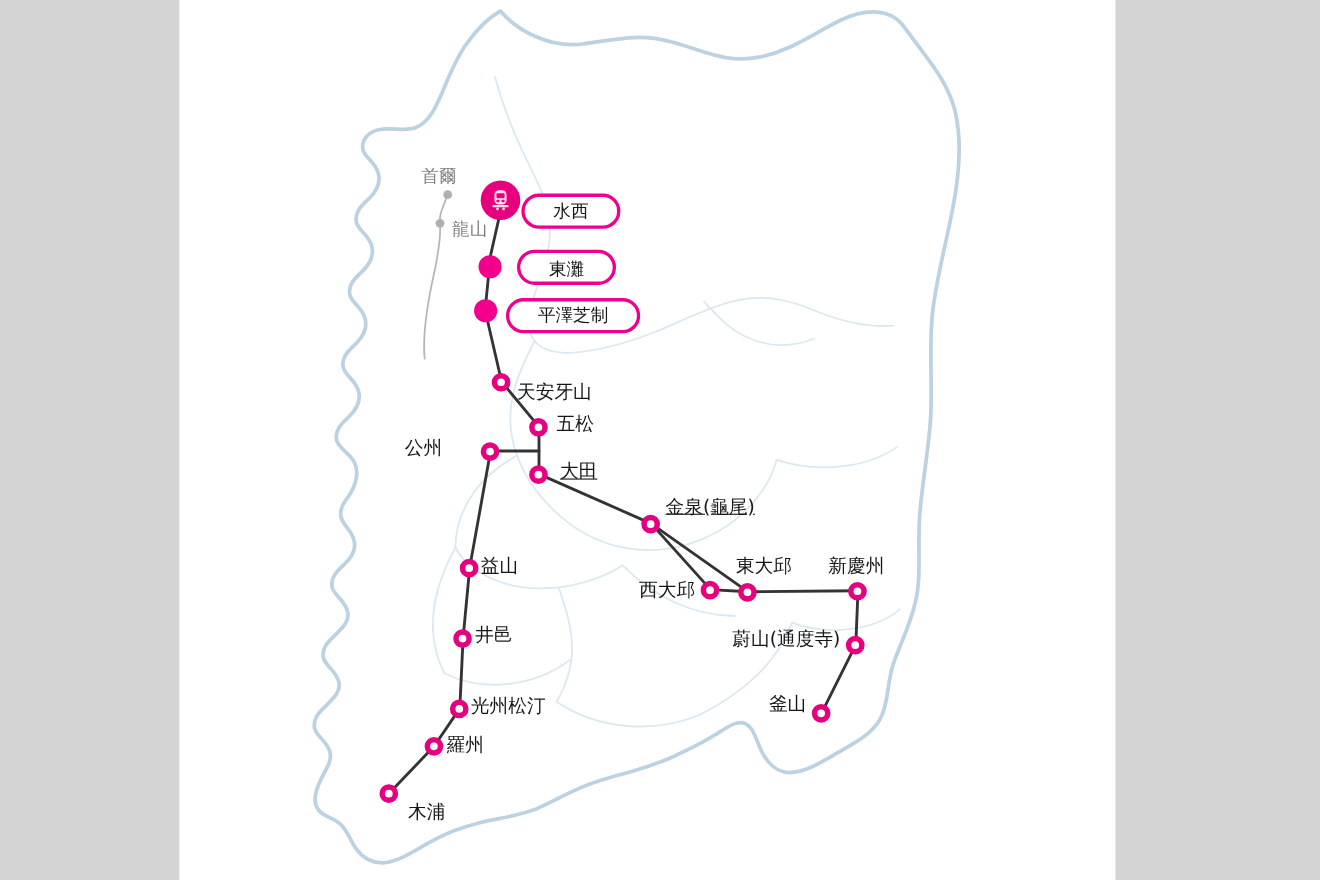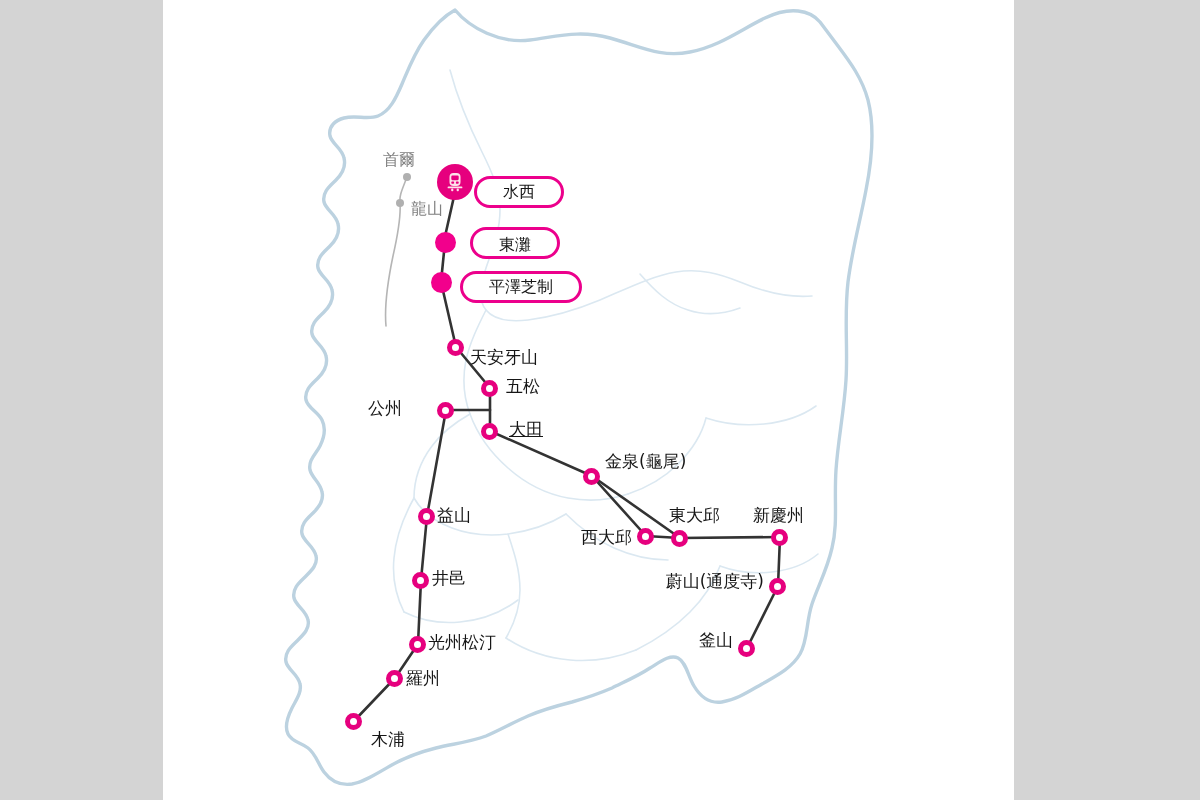--- a/index.html
+++ b/index.html
@@ -274,21 +274,21 @@
   <div class="node-ring" style="left:481px; top:380px;"></div>
   <div class="station-label" style="left:506px; top:378px;">五松</div>
 
   <div class="node-ring" style="left:437px; top:402px;"></div>
   <div class="station-label" style="left:402px; top:400px; transform:translateX(-100%);">公州</div>
 
   <div class="node-ring" style="left:481px; top:423px;"></div>
   <div class="station-label" style="left:509px; top:421px;text-decoration:underline;">大田</div>
 
   <div class="node-ring" style="left:583px; top:468px;"></div>
-  <div class="station-label" style="left:605px; top:453px;">金泉(龜尾)</div>
+  <div class="station-label" style="left:605px; top:453px;text-decoration:underline;">金泉(龜尾)</div>
 
   <div class="node-ring" style="left:637px; top:528px;"></div>
   <div class="station-label" style="left:632px; top:529px; transform:translateX(-100%);">西大邱</div>
 
   <div class="node-ring" style="left:671px; top:530px;"></div>
   <div class="station-label" style="left:669px; top:507px;">東大邱</div>
 
   <div class="node-ring" style="left:771px; top:529px;"></div>
   <div class="station-label" style="left:753px; top:507px;">新慶州</div>
 

